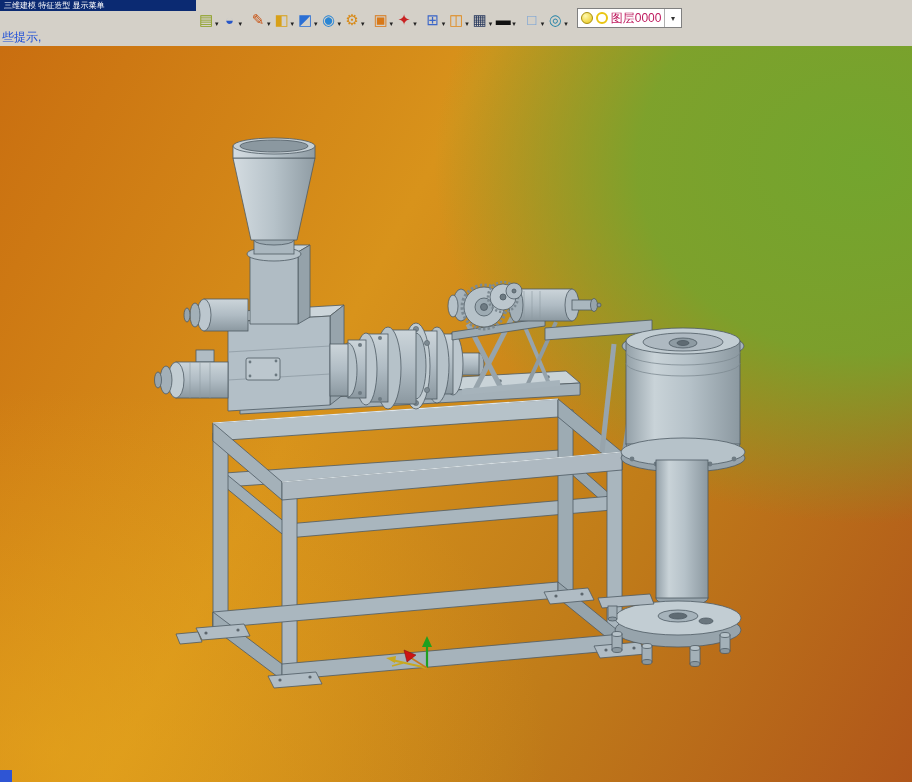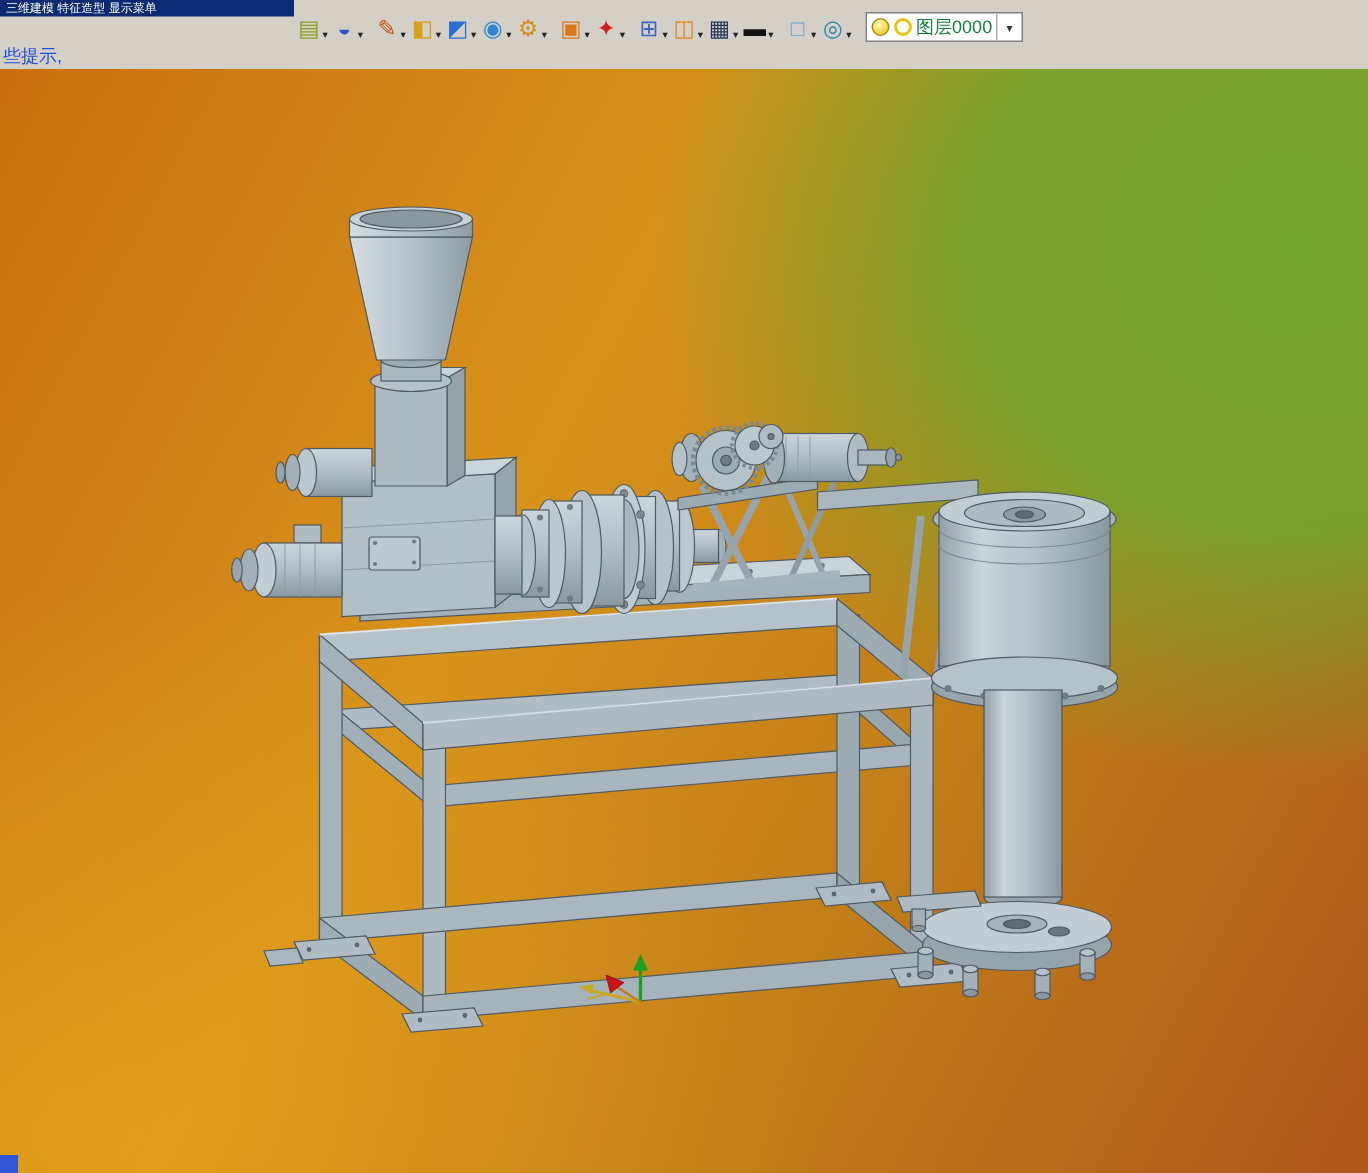--- a/index.html
+++ b/index.html
@@ -21,21 +21,21 @@
   }
   .tb .glyph{font-size:15px;line-height:19px;width:18px;text-align:center;display:inline-block;}
   .tb .dd{font-size:7px;color:#222;margin-left:0;line-height:10px;}
   .sep{width:5px;height:20px;display:inline-block;}
   .layer-combo{
     display:flex;align-items:center;background:#ffffff;border:1px solid #808080;height:20px;
     padding:0 1px;margin-left:8px;box-sizing:border-box;
   }
   .bulb{width:10px;height:10px;border-radius:50%;background:radial-gradient(circle at 35% 30%,#fff9b0,#e9c512);border:1px solid #a98f0e;margin:0 3px 0 2px;}
   .ring{width:8px;height:8px;border-radius:50%;border:2px solid #e9c512;background:#fff;margin:0 3px 0 0;}
-  .layer-label{font-size:12px;color:#15803d;padding:0 3px 0 0;white-space:nowrap;}
+  .layer-label{font-size:12px;color:#be185d;padding:0 3px 0 0;white-space:nowrap;}
   .combo-arrow{width:15px;height:18px;border-left:1px solid #b0b0b0;display:flex;align-items:center;justify-content:center;font-size:8px;color:#333;cursor:pointer;}
   
   .viewport{
     position:absolute;top:46px;left:0;width:912px;height:736px;
     background:
       radial-gradient(ellipse 600px 500px at 95% 16%, #73a52e 0%, rgba(115,165,46,0.88) 38%, rgba(115,165,46,0) 72%),
       radial-gradient(ellipse 760px 560px at 6% 96%, rgba(232,170,28,0.55), rgba(232,170,28,0) 65%),
       linear-gradient(118deg, #c96e10 0%, #d8931b 38%, #c07c19 68%, #b0561a 100%);
   }
   .viewport svg{display:block;}

